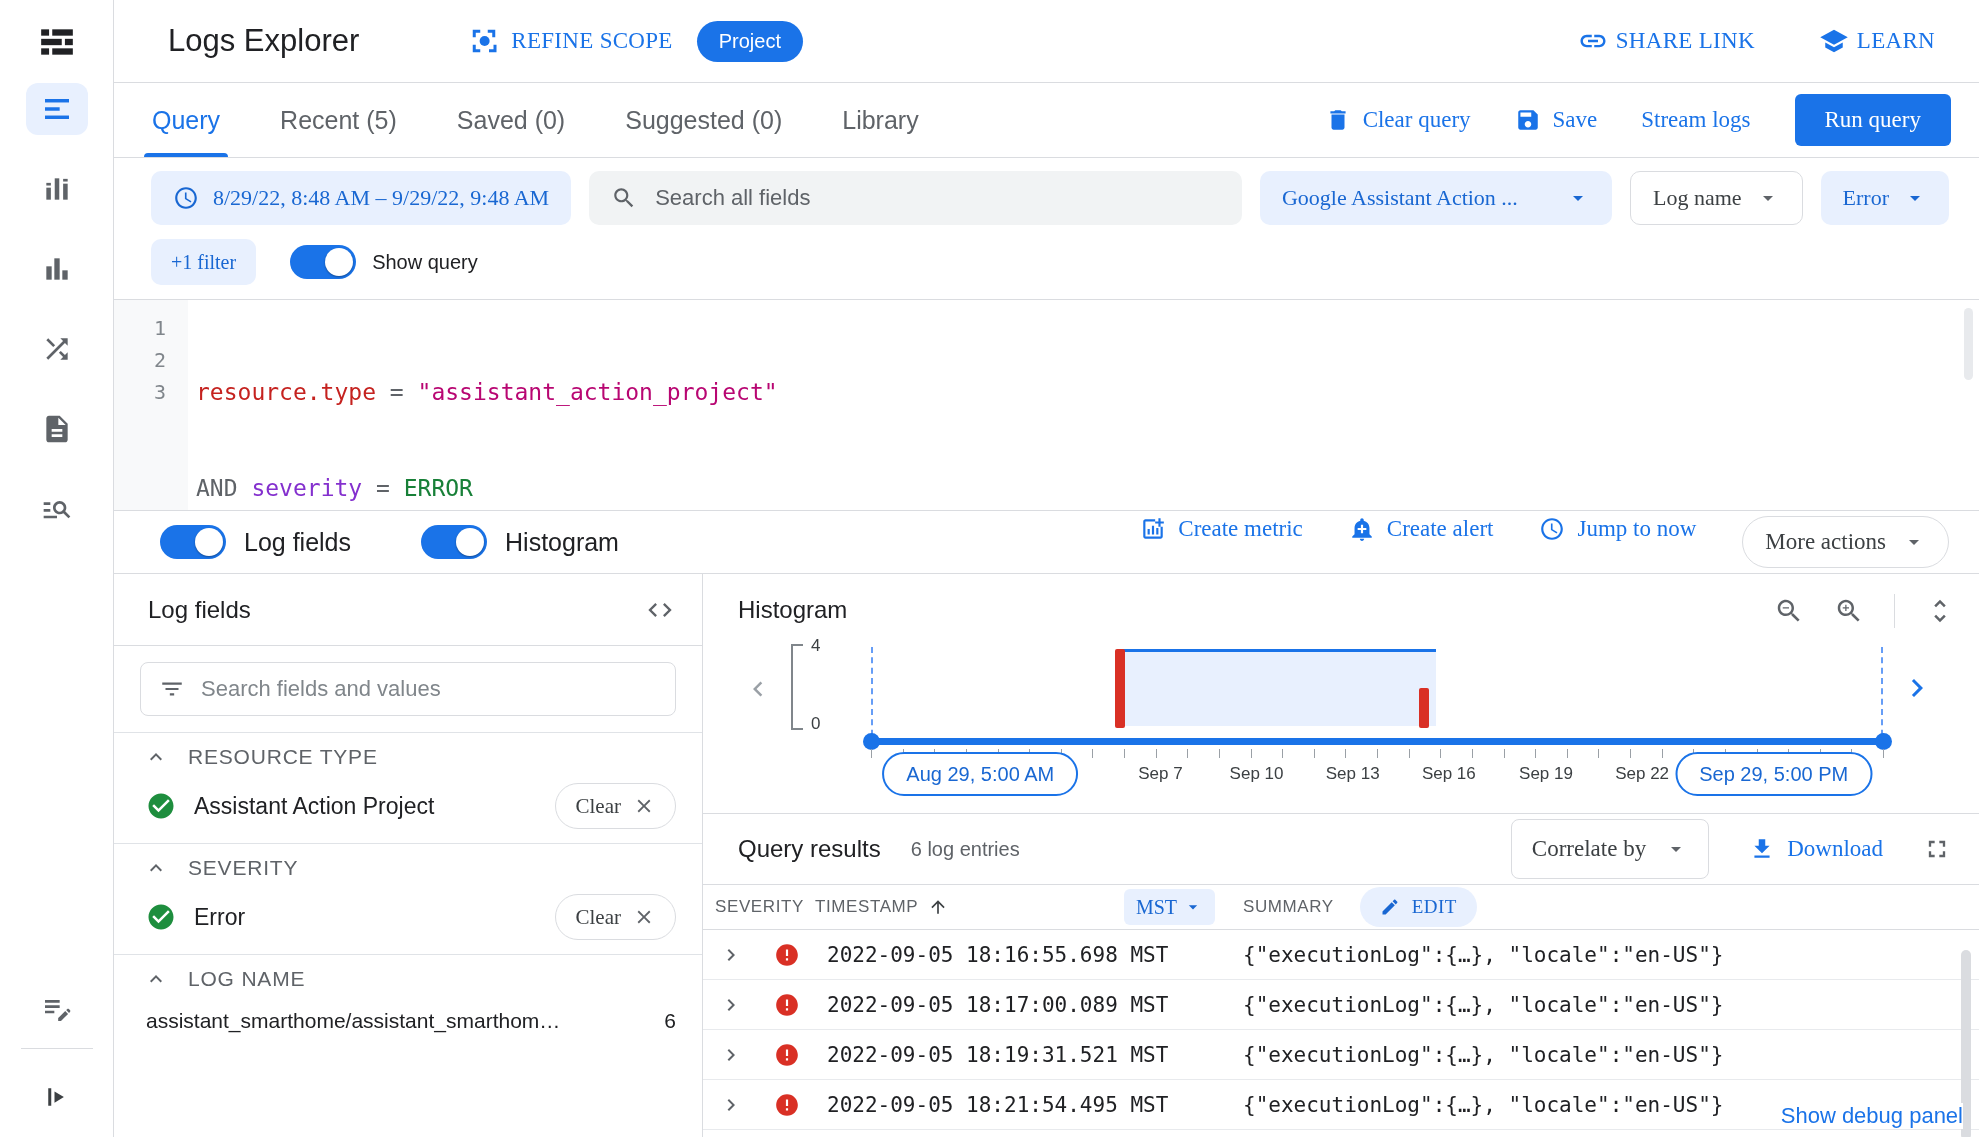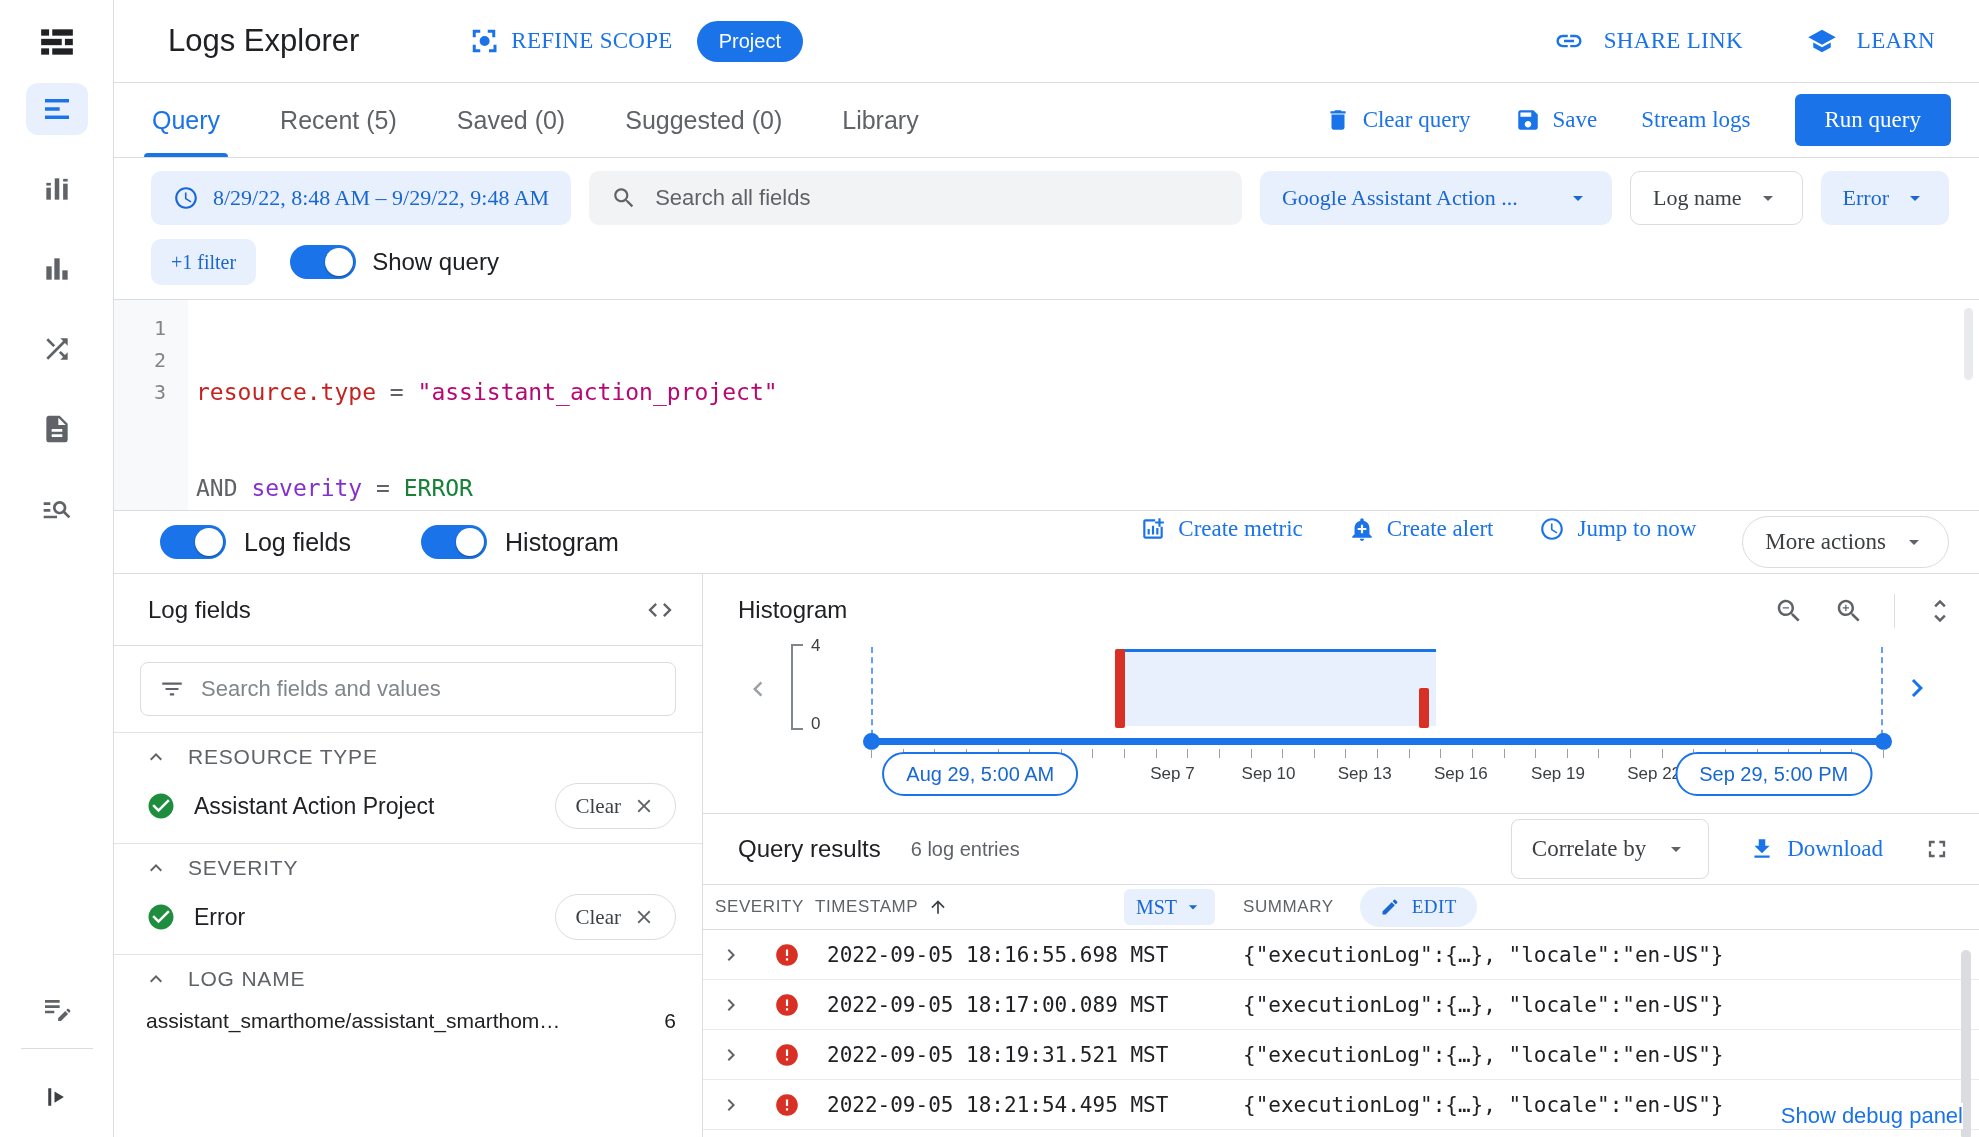--- a/index.html
+++ b/index.html
@@ -18,21 +18,21 @@
   .sb-divider { width:72px; border-top:1px solid #dadce0; margin:14px 0 22px; }
 
   
   .main { flex:1; display:flex; flex-direction:column; min-width:0; }
 
   .topbar { height:83px; flex:none; display:flex; align-items:center; border-bottom:1px solid #dadce0; padding:0 44px 0 54px; }
   .page-title { font-size:31px; font-weight:400; color:#202124; }
   .refine-btn { display:flex; align-items:center; gap:12px; color:#1a73e8; font-size:23px; font-weight:500; letter-spacing:.3px; margin-left:110px; }
   .project-badge { margin-left:24px; background:#1a73e8; color:#fff; font-size:20px; font-weight:500; padding:9px 22px; border-radius:24px; cursor:pointer; }
   .top-right { margin-left:auto; display:flex; align-items:center; gap:64px; }
-  .top-link { display:flex; align-items:center; gap:20px; color:#1a73e8; font-size:23px; font-weight:500; letter-spacing:.3px; }
+  .top-link { display:flex; align-items:center; gap:8px; color:#1a73e8; font-size:23px; font-weight:500; letter-spacing:.3px; }
 
   .tabbar { height:75px; flex:none; display:flex; align-items:stretch; border-bottom:1px solid #dadce0; padding:0 28px 0 8px; }
   .tabs { display:flex; }
   .tab { display:flex; align-items:center; padding:0 30px; font-size:25px; font-weight:500; color:#5f6368; position:relative; cursor:pointer; white-space:nowrap; }
   .tab.active { color:#1a73e8; }
   .tab.active::after { content:""; position:absolute; left:22px; right:22px; bottom:0; height:4px; border-radius:4px 4px 0 0; background:#1a73e8; }
   .tab-actions { margin-left:auto; display:flex; align-items:center; gap:44px; }
   .blue-action { display:flex; align-items:center; gap:12px; color:#1a73e8; font-size:23px; font-weight:500; white-space:nowrap; }
   .run-query { background:#1a73e8; color:#fff; font-size:23px; font-weight:500; padding:13px 30px; border-radius:6px; }
 
@@ -45,21 +45,21 @@
   .searchbox { flex:1; min-width:0; height:54px; background:#f1f3f4; border-radius:10px; display:flex; align-items:center; gap:18px; padding:0 22px; color:#5f6368; }
   .searchbox input { flex:1; min-width:0; border:none; outline:none; background:transparent; font-size:22px; font-family:inherit; color:#202124; }
   .searchbox input::placeholder { color:#5f6368; opacity:1; }
   .dd { justify-content:space-between; }
   .dd .label { overflow:hidden; text-overflow:ellipsis; white-space:nowrap; }
   .resource-dd { width:352px; flex:none; }
   .filter-row2 { display:flex; align-items:center; margin-top:14px; height:46px; }
   .chip-sm { height:46px; border-radius:10px; background:#e8f0fe; color:#1967d2; font-size:20px; padding:0 20px; display:flex; align-items:center; cursor:pointer; }
   .toggle { width:66px; height:34px; border-radius:17px; background:#1a73e8; position:relative; flex:none; cursor:pointer; }
   .toggle::after { content:""; position:absolute; top:3px; right:3px; width:28px; height:28px; border-radius:50%; background:#fff; box-shadow:0 1px 2px rgba(0,0,0,.35); }
-  .toggle-label { font-size:24px; color:#202124; margin-left:16px; white-space:nowrap; }
+  .toggle-label { font-size:20px; color:#202124; margin-left:16px; white-space:nowrap; }
   .filter-row2 .toggle { margin-left:34px; }
 
   
   .query-editor { height:211px; flex:none; display:flex; border-top:1px solid #dadce0; position:relative; }
   .gutter { width:74px; flex:none; background:#f8f9fa; padding:12px 22px 0 0; text-align:right; font-family:"DejaVu Sans Mono",monospace; font-size:20px; line-height:32px; color:#80868b; }
   .code { flex:1; padding:12px 0 0 8px; font-family:"DejaVu Sans Mono",monospace; font-size:23px; line-height:32px; white-space:pre; overflow:hidden; }
   .tok-field { color:#c5221f; }
   .tok-key { color:#8430ce; }
   .tok-string { color:#b80672; }
   .tok-enum { color:#188038; }
@@ -101,21 +101,21 @@
   .h-chevron-right { position:absolute; right:44px; top:96px; color:#1a73e8; cursor:pointer; }
   .h-plot { position:absolute; left:168px; width:1012px; top:73px; height:160px; }
   .h-dash { position:absolute; top:0; height:99px; border-left:2px dashed #669df6; }
   .h-selection { position:absolute; top:2px; height:77px; background:rgba(66,133,244,.12); border-top:3px solid #1a73e8; }
   .h-bar { position:absolute; width:10px; margin-left:-5px; background:#d93025; border-radius:2px; }
   .h-slider { position:absolute; left:0; right:0; top:91px; height:7px; border-radius:4px; background:#1a73e8; cursor:pointer; }
   .h-handle { position:absolute; top:86px; width:17px; height:17px; border-radius:50%; background:#1a73e8; cursor:pointer; }
   .h-ticks { position:absolute; left:0; right:0; top:102px; height:10px; }
   .h-tick { position:absolute; top:0; width:1px; height:9px; background:#9aa0a6; }
   .h-xlabels { position:absolute; left:0; right:0; top:117px; height:24px; }
-  .h-xlabel { position:absolute; transform:translateX(-50%); font-size:17px; color:#3c4043; white-space:nowrap;margin-left:12px; }
+  .h-xlabel { position:absolute; transform:translateX(-50%); font-size:17px; color:#3c4043; white-space:nowrap; }
   .h-chip { position:absolute; top:105px; transform:translateX(-50%); height:44px; display:flex; align-items:center; padding:0 22px; border:2px solid #1a73e8; border-radius:24px; background:#fff; color:#1967d2; font-size:20px; font-weight:500; white-space:nowrap; z-index:2; cursor:pointer; }
 
   
   .results-panel { flex:1; min-height:0; position:relative; display:flex; flex-direction:column; }
   .r-header { height:70px; flex:none; display:flex; align-items:center; padding:0 28px 0 35px; }
   .r-title { font-size:24px; font-weight:500; }
   .r-count { margin-left:30px; font-size:20px; color:#5f6368; }
   .r-right { margin-left:auto; display:flex; align-items:center; gap:40px; }
   .correlate { border:1px solid #dadce0; border-radius:8px; height:60px; display:flex; align-items:center; gap:18px; padding:0 20px; font-size:23px; color:#3c4043; }
   .t-head { height:46px; flex:none; display:flex; align-items:center; border-top:1px solid #dadce0; border-bottom:1px solid #dadce0; color:#5f6368; font-size:17px; font-weight:500; letter-spacing:.6px; }

